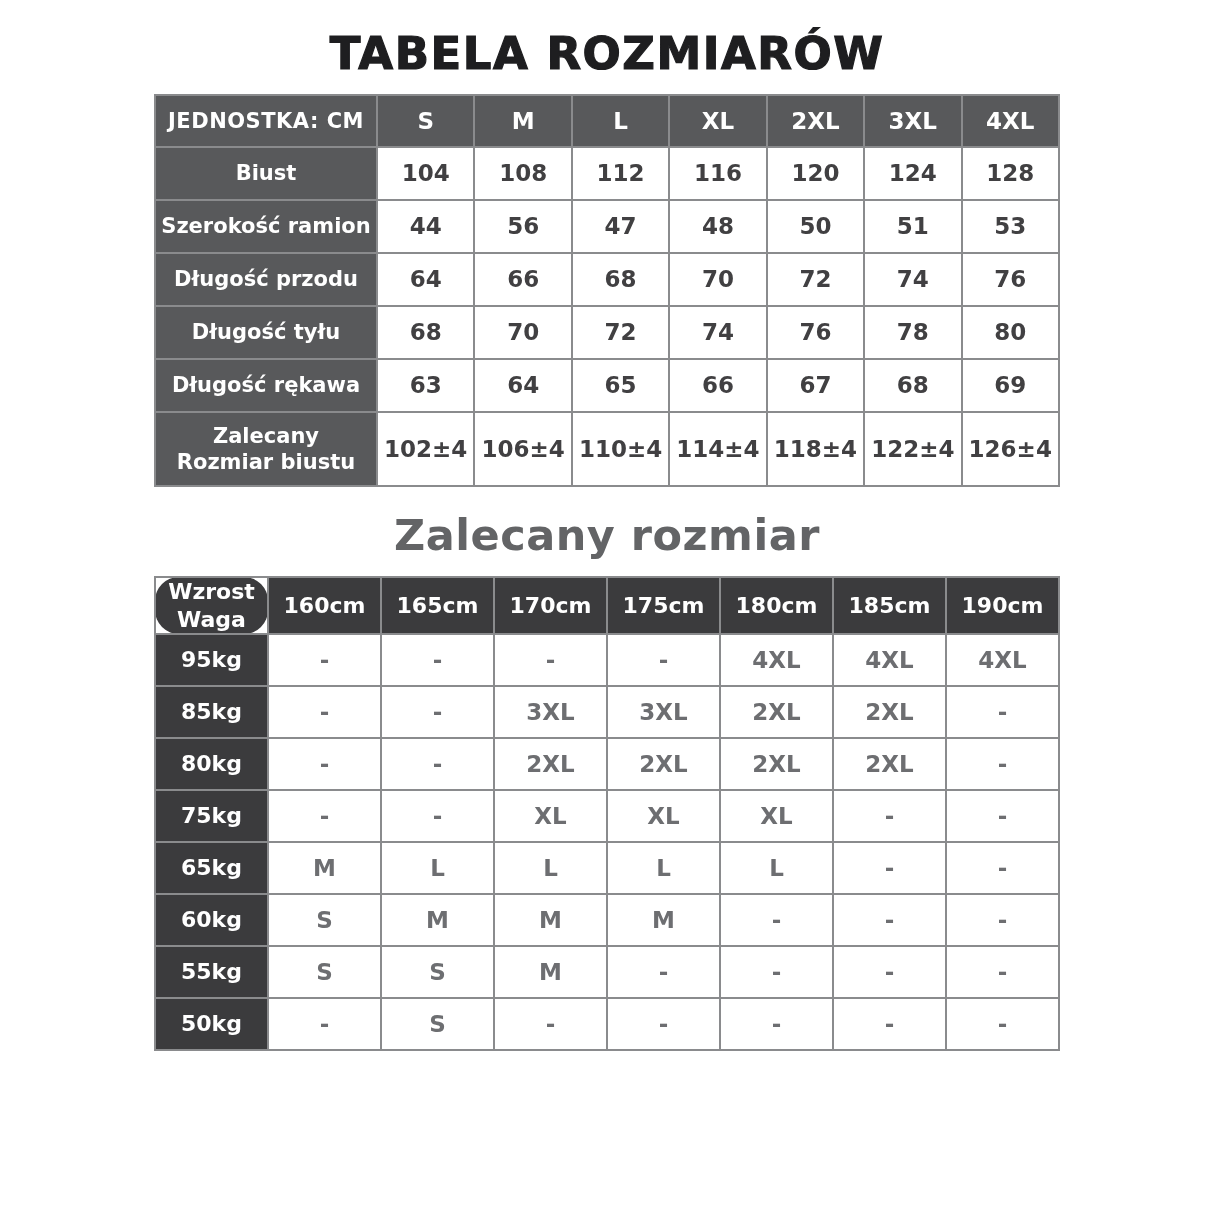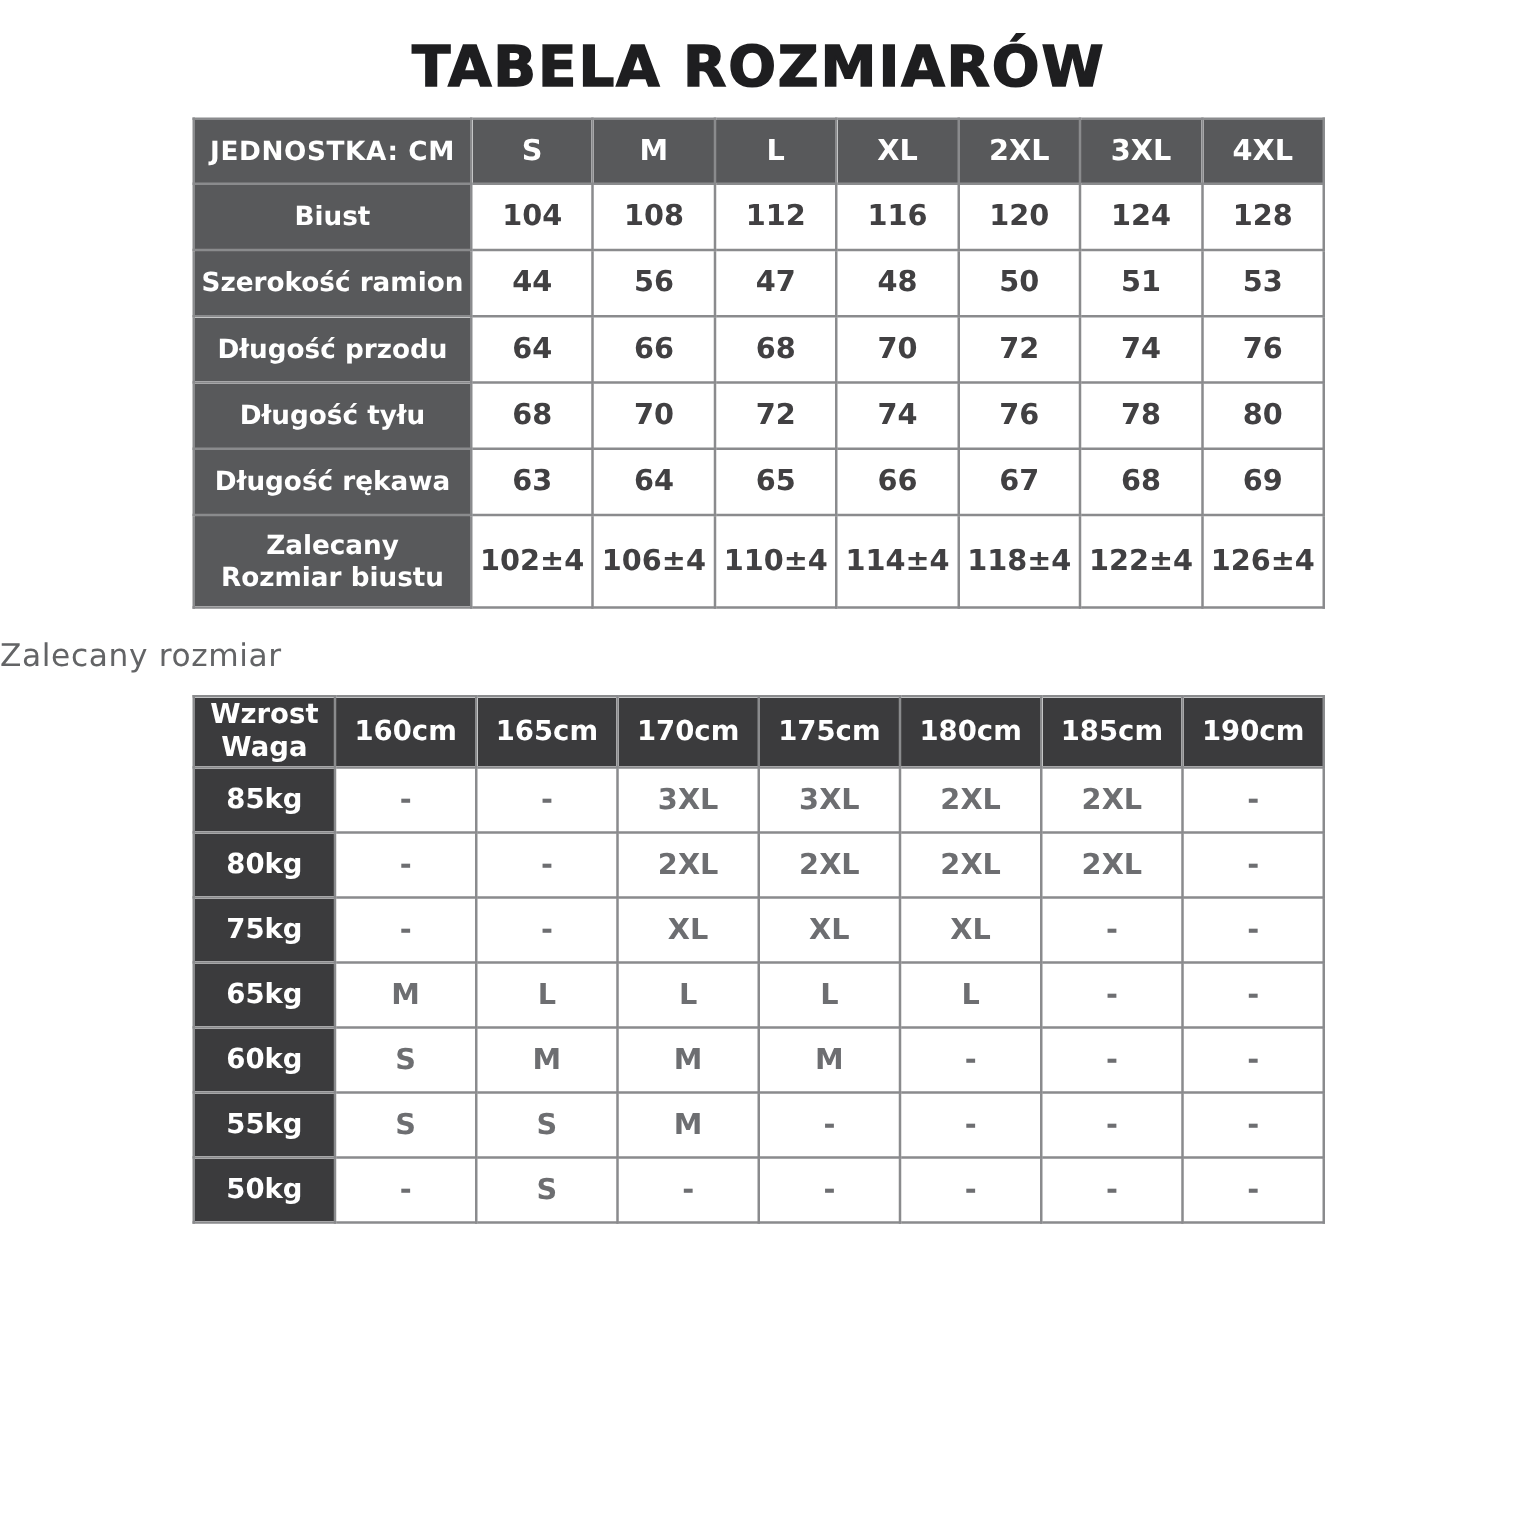--- a/index.html
+++ b/index.html
@@ -25,23 +25,24 @@
     text-align:center;
     font-size:45px;
     line-height:1.15;
     font-weight:bold;
     letter-spacing:1.5px;
     color:var(--title1);
     -webkit-text-stroke:1.2px var(--title1);
   }
   .section-title{
     margin:24px 0 0;
-    font-size:25px;
+    text-align:center;
+    font-size:43px;
     line-height:1.15;
-    font-weight:normal;
+    font-weight:bold;
     letter-spacing:0.5px;
     color:var(--title2);
   }
   table{
     width:906px;
     margin:14px auto 0;
     border-collapse:collapse;
     table-layout:fixed;
   }
   th,td{
@@ -66,21 +67,21 @@
   .t1 tbody tr:last-child{height:74px;}
   .t1 .corner{font-size:22px;letter-spacing:0.5px;}
   .t1 .col-head{font-size:23px;}
   .t1 .row-label{font-size:21px;}
 
   
   .t2{margin-top:16px;}
   .t2 col.label-col{width:113px;}
   .t2 thead tr{height:57px;}
   .t2 tbody tr{height:52px;}
-  .t2 .corner{font-size:19px;line-height:1.25;}
+  .t2 .corner{font-size:19px;line-height:1.25;border-radius:24px;}
   .t2 .col-head{font-size:22px;}
   .t2 .row-label{font-size:22px;}
 </style>
 </head>
 <body>
 
 <main>
   <h1 class="page-title">TABELA ROZMIARÓW</h1>
 
   <table class="t1">
@@ -192,20 +193,30 @@
           <th class="head col-head">165cm</th>
           <th class="head col-head">170cm</th>
           <th class="head col-head">175cm</th>
           <th class="head col-head">180cm</th>
           <th class="head col-head">185cm</th>
           <th class="head col-head">190cm</th>
         </tr>
       </thead>
       <tbody>
         <tr>
+          <th class="head row-label">95kg</th>
+          <td class="val">-</td>
+          <td class="val">-</td>
+          <td class="val">-</td>
+          <td class="val">-</td>
+          <td class="val">4XL</td>
+          <td class="val">4XL</td>
+          <td class="val">4XL</td>
+        </tr>
+        <tr>
           <th class="head row-label">85kg</th>
           <td class="val">-</td>
           <td class="val">-</td>
           <td class="val">3XL</td>
           <td class="val">3XL</td>
           <td class="val">2XL</td>
           <td class="val">2XL</td>
           <td class="val">-</td>
         </tr>
         <tr>

